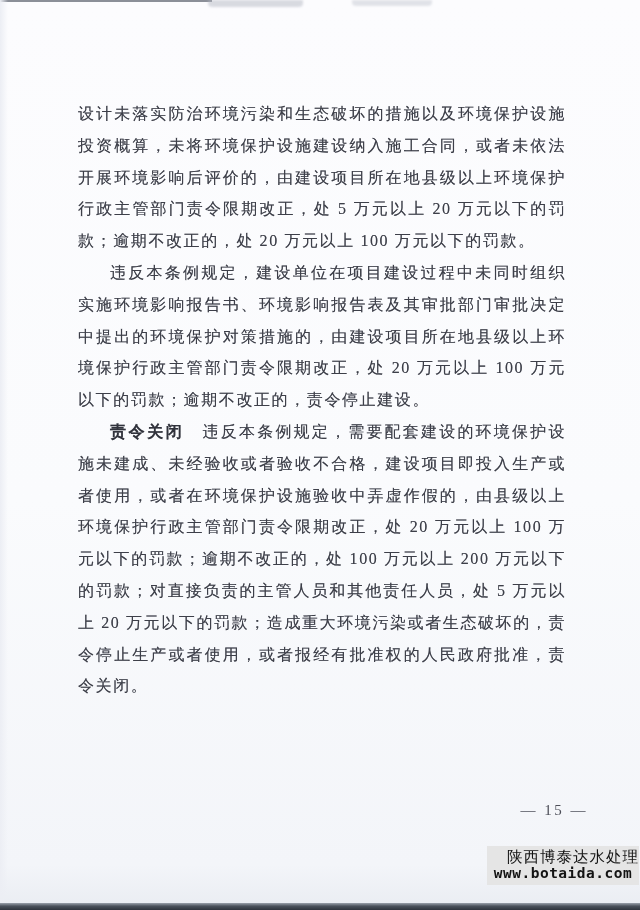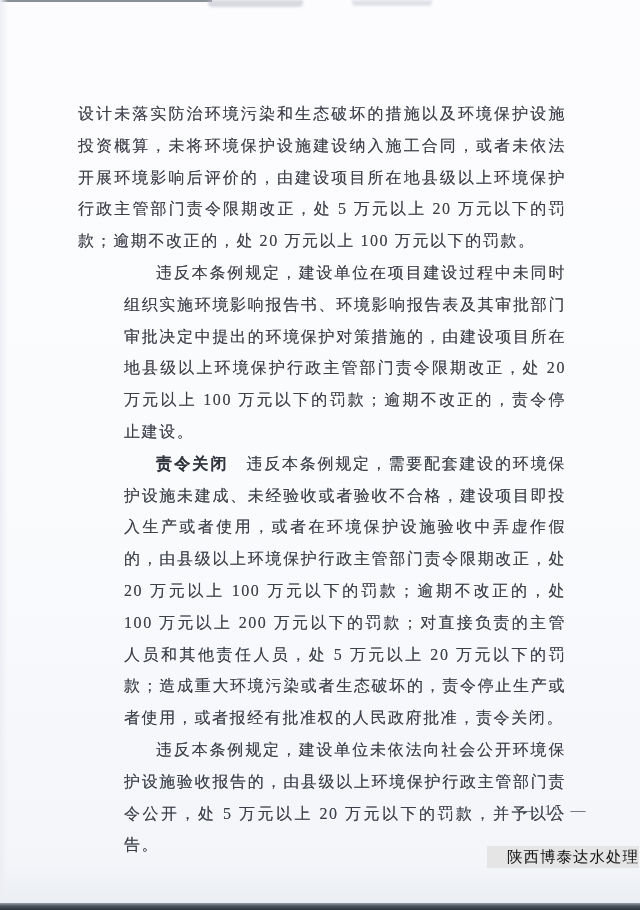--- a/index.html
+++ b/index.html
@@ -47,21 +47,21 @@
     position:absolute;left:78px;top:98px;width:488px;
     color:var(--text);
     font-size:16px;
     line-height:31.8px;
     letter-spacing:1.6px;
     text-align:justify;
     text-justify:inter-ideograph;
     text-shadow:0 0 .4px rgba(61,63,73,.55);
   }
   .doc-body p{margin:0;padding:0;}
-  .doc-body p.indent{text-indent:2em;margin-left:46px;}
+  .doc-body p.indent{text-indent:2em;}
   .doc-body b.article-no{font-weight:bold;color:#31333c;letter-spacing:2px;}
   
   .page-number{
     position:absolute;left:428px;top:802px;width:160px;
     text-align:right;
     font-size:15px;letter-spacing:2.5px;
     color:#4c4e58;
   }
   
   .watermark{
@@ -88,24 +88,24 @@
 
   <div class="edge-top-line"></div>
   <div class="smudge-a"></div>
   <div class="smudge-b"></div>
   <div class="edge-left-shade"></div>
 
   <div class="doc-body">
       <p class="">设计未落实防治环境污染和生态破坏的措施以及环境保护设施投资概算，未将环境保护设施建设纳入施工合同，或者未依法开展环境影响后评价的，由建设项目所在地县级以上环境保护行政主管部门责令限期改正，处 5 万元以上 20 万元以下的罚款；逾期不改正的，处 20 万元以上 100 万元以下的罚款。</p>
       <p class="indent">违反本条例规定，建设单位在项目建设过程中未同时组织实施环境影响报告书、环境影响报告表及其审批部门审批决定中提出的环境保护对策措施的，由建设项目所在地县级以上环境保护行政主管部门责令限期改正，处 20 万元以上 100 万元以下的罚款；逾期不改正的，责令停止建设。</p>
       <p class="indent"><b class="article-no">责令关闭</b>　违反本条例规定，需要配套建设的环境保护设施未建成、未经验收或者验收不合格，建设项目即投入生产或者使用，或者在环境保护设施验收中弄虚作假的，由县级以上环境保护行政主管部门责令限期改正，处 20 万元以上 100 万元以下的罚款；逾期不改正的，处 100 万元以上 200 万元以下的罚款；对直接负责的主管人员和其他责任人员，处 5 万元以上 20 万元以下的罚款；造成重大环境污染或者生态破坏的，责令停止生产或者使用，或者报经有批准权的人民政府批准，责令关闭。</p>
-      <p class="indent">违反本条例规定，建设单位未依法向社会公开环境保护设施验收报告的，由县级以上环境保护行政主管部门责令公开，处 5 万元以上 20 万元以下的罚款，并予以公告。</p>
     </div>
 
   <div class="page-number">— 15 —</div>
 
   <div class="watermark">
     <div class="wm-company">陕西博泰达水处理</div>
+    <div class="wm-url">www.botaida.com</div>
   </div>
 
   <div class="footer-strip"></div>
 
 </div>
 
 </body></html>

